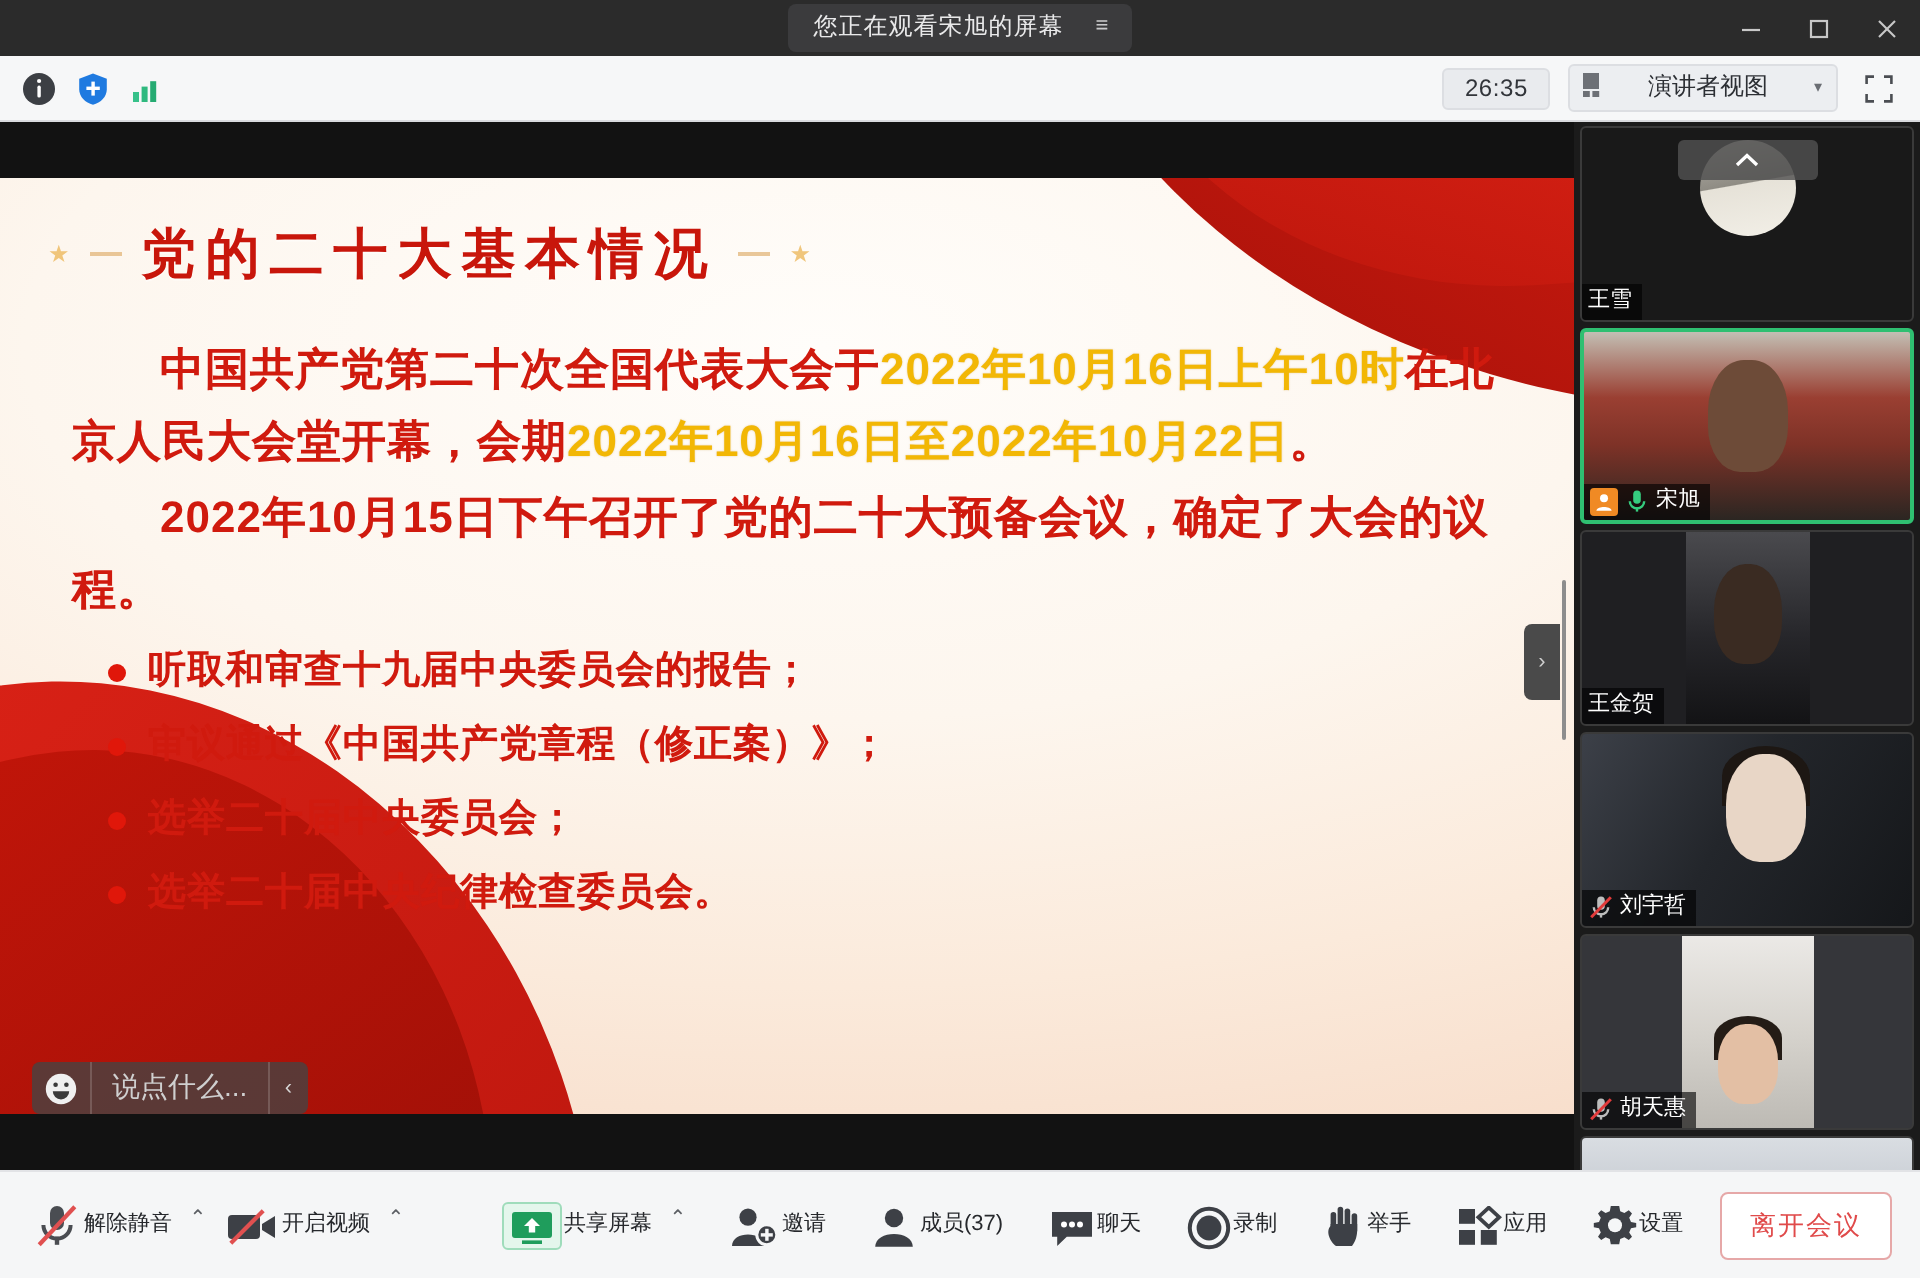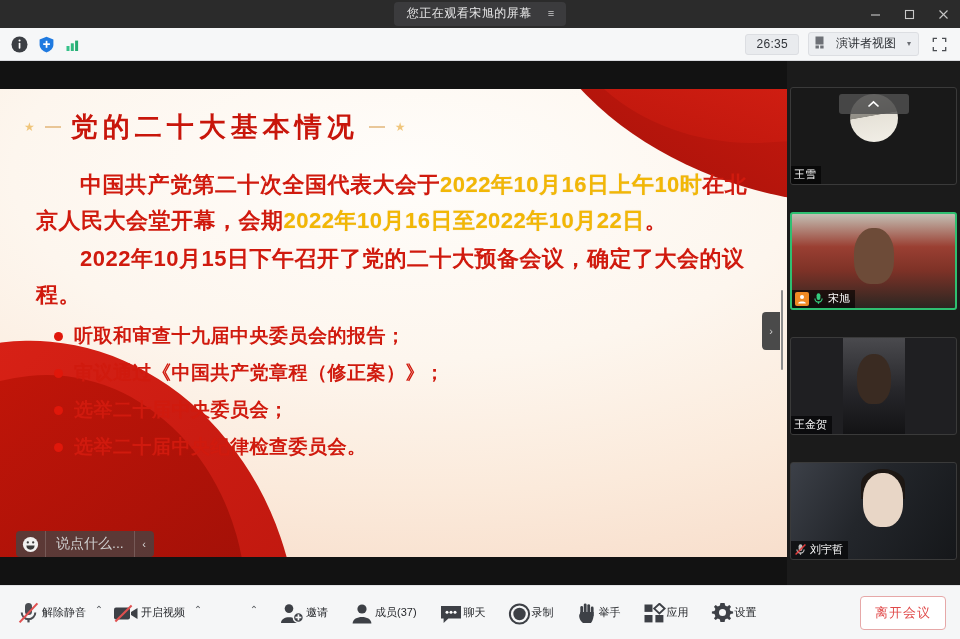--- a/index.html
+++ b/index.html
@@ -38,21 +38,21 @@
   .tb-left { display:flex; align-items:center; gap:7px; padding-left:9px; }
   .tb-ico { width:20px; height:20px; display:flex; align-items:center; justify-content:center; }
   .tb-right { margin-left:auto; display:flex; align-items:center; gap:9px; padding-right:10px; }
   .timer {
     background:#e9ebee; border:1px solid #dcdee2; border-radius:3px;
     font-size:12px; color:#32353a; padding:2px 10px 3px 10px; letter-spacing:.3px;
   }
   .viewsel {
     background:#eceef1; border:1px solid #dcdee2; border-radius:3px;
     font-size:12px; color:#2c2f34; padding:2px 7px 3px 6px;
-    display:flex; align-items:center; gap:8px;
+    display:flex; align-items:center; gap:20px;
   }
   .viewsel .caret { font-size:8px; color:#6a6d73; margin-left:3px; }
   .fs-btn { width:22px; height:22px; display:flex; align-items:center; justify-content:center; }
 
   
   .stage {
     position:absolute; top:61px; left:0; width:787px; height:524px;
     background:#121212; overflow:hidden;
   }
   .slide {
@@ -152,21 +152,21 @@
     background:#8d8d8d; border-radius:1px; z-index:5;
   }
 
   
   .strip {
     position:absolute; top:61px; left:787px; width:173px; height:524px;
     background:#1b1b1b; padding:2px 3px; display:flex; flex-direction:column; gap:3px;
   }
   .tile {
     position:relative; width:167px; height:98px; background:#2a2a2a;
-    border:1px solid #3a3a3a; border-radius:3px; overflow:hidden; flex:none;margin-top:24px;
+    border:1px solid #3a3a3a; border-radius:3px; overflow:hidden; flex:none;
   }
   .tile.active { border:2px solid #2fbf71; }
   .tile .name {
     position:absolute; left:0; bottom:0;
     display:flex; align-items:center; gap:3px;
     background:rgba(0,0,0,.62); padding:1px 5px 2px 3px;
     color:#fff; font-size:11px; max-width:150px; line-height:15px;
   }
   .badge-host {
     width:14px; height:14px; background:#f08a24; border-radius:2px;
@@ -482,20 +482,30 @@
           </svg>
         </div>
         <div class="bb-label">开启视频</div>
       </div>
       <div class="bb-caret">⌃</div>
     </div>
 
     <div class="bb-center">
 
       <div style="display:flex;align-items:center;gap:2px;">
+        <div class="bb-item">
+          <div class="bb-ico share-hl">
+            <svg width="22" height="18" viewBox="0 0 22 18">
+              <rect x="1" y="1" width="20" height="13" rx="1.5" fill="#1f9d5c"></rect>
+              <path d="M11 4 L15 8 H12.6 V11.2 H9.4 V8 H7 Z" fill="#ffffff"></path>
+              <rect x="6" y="15.2" width="10" height="1.8" fill="#1f9d5c"></rect>
+            </svg>
+          </div>
+          <div class="bb-label">共享屏幕</div>
+        </div>
         <div class="bb-caret">⌃</div>
       </div>
 
       <div class="bb-item">
         <div class="bb-ico">
           <svg width="26" height="22" viewBox="0 0 26 22">
             <circle cx="10" cy="5.6" r="4.3" fill="#3d4046"></circle>
             <path d="M2 20 C2 12.4 18 12.4 18 20 Z" fill="#3d4046"></path>
             <circle cx="19.4" cy="14.4" r="5" fill="#3d4046" stroke="#f5f6f7" stroke-width="1.5"></circle>
             <rect x="18.6" y="11.4" width="1.7" height="6" fill="#f5f6f7"></rect>

